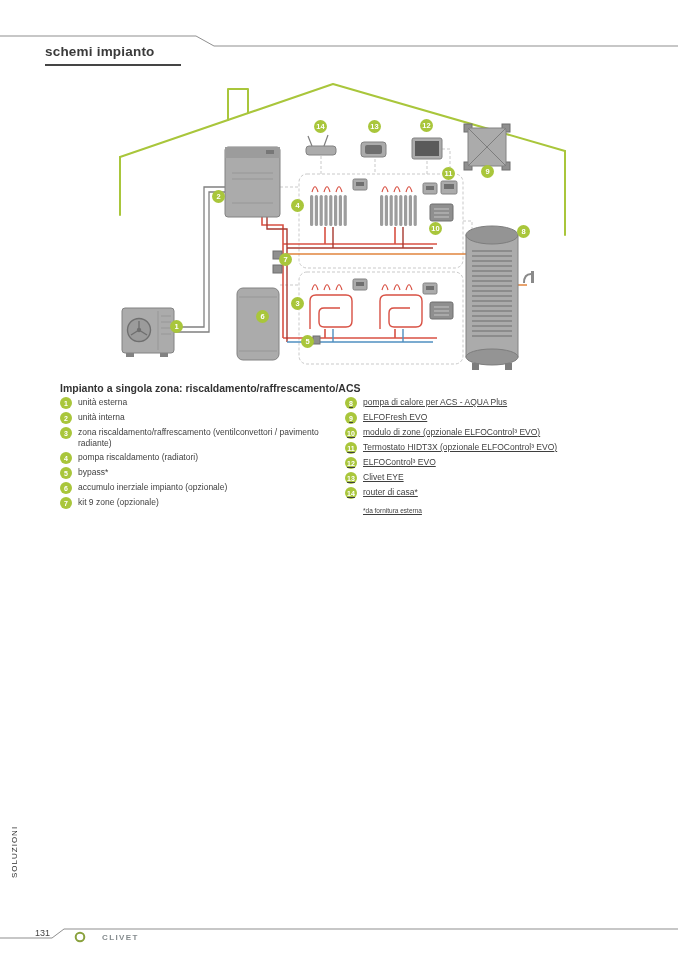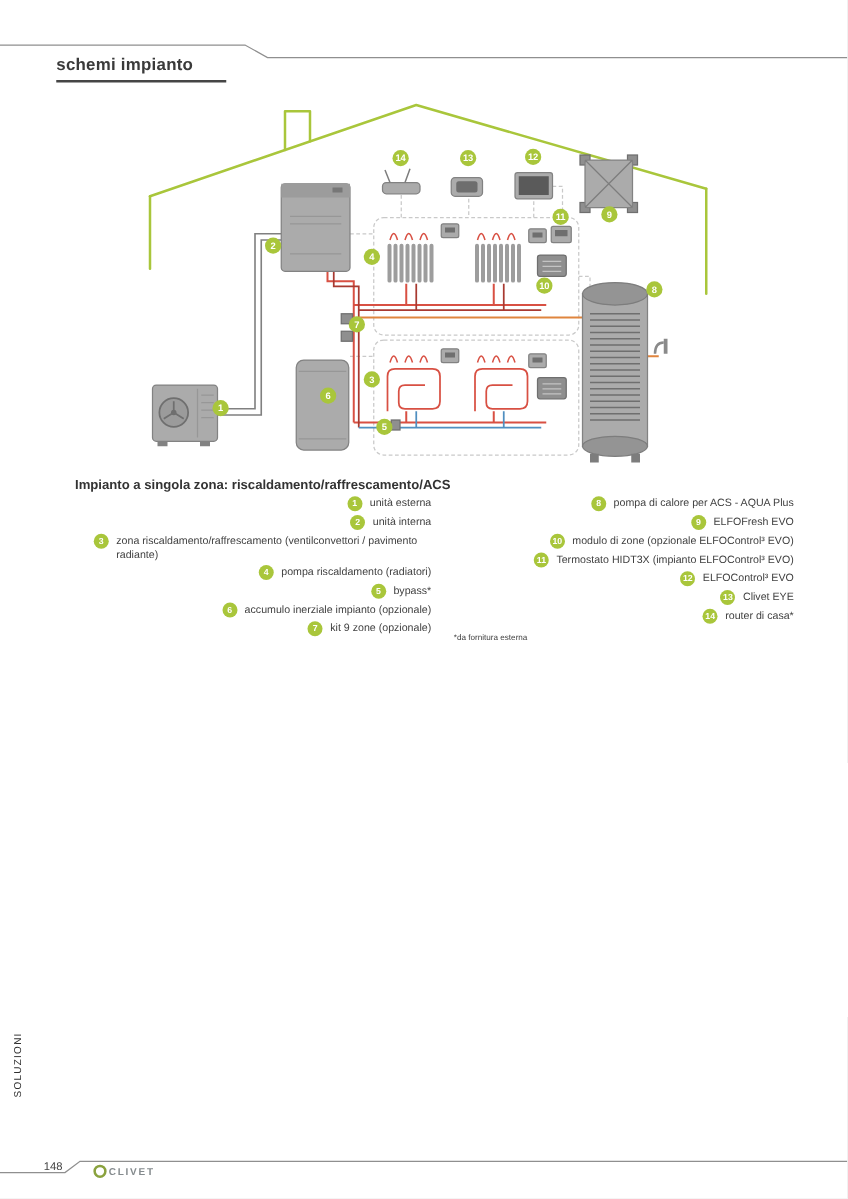--- a/index.html
+++ b/index.html
@@ -30,37 +30,37 @@
 
   .dbadge{position:absolute;width:13px;height:13px;border-radius:50%;
           background:var(--accent-green,#a9c63b);color:#fff;font-size:7.5px;font-weight:bold;
           display:flex;align-items:center;justify-content:center;z-index:3;line-height:1;}
 
   
   .legend{position:absolute;left:60px;top:382px;width:580px;}
   .legend-title{font-size:10.5px;font-weight:bold;color:#333;margin-bottom:3px;}
   .legend-cols{display:flex;}
   .col-left{width:285px;}
-  .col-right{width:290px;}
-  .legend-row{display:flex;gap:6px;margin-bottom:3px;align-items:flex-start;min-height:12px;justify-content:flex-end;}
+  .col-right{width:290px;text-decoration:underline;}
+  .legend-row{display:flex;gap:6px;margin-bottom:3px;align-items:flex-start;min-height:12px;}
   .lbadge{flex:0 0 12px;width:12px;height:12px;border-radius:50%;
           background:var(--accent-green,#a9c63b);color:#fff;font-size:7px;font-weight:bold;
           display:flex;align-items:center;justify-content:center;line-height:1;}
   .ltext{font-size:8.5px;line-height:1.3;color:#3f3f3f;max-width:252px;}
   .col-right .ltext{max-width:260px;}
   .legend-footnote{font-size:6.5px;color:#3f3f3f;margin-top:8px;margin-left:18px;}
 
   
   .vertical-label{position:absolute;left:10px;top:878px;transform:rotate(-90deg);transform-origin:0 0;
                   font-size:8px;letter-spacing:1px;color:#2f2f2f;white-space:nowrap;}
 
   
   .bottom-rule{position:absolute;left:0;top:912px;}
   .page-number{position:absolute;left:35px;top:928px;font-size:9px;color:#444;}
-  .brand{position:absolute;left:74px;top:931px;display:flex;align-items:center;gap:1px;}
+  .brand{position:absolute;left:74px;top:931px;display:flex;align-items:center;gap:16px;}
   .brand-name{font-size:8px;font-weight:bold;color:#858b8e;letter-spacing:1.4px;}
 </style>
 </head>
 <body>
 
 <div class="page">
 
   <svg class="top-rule" width="678" height="20">
     <polyline points="0,6 196,6 214,16 678,16" fill="none" stroke="#8f8f8f" stroke-width="1"></polyline>
   </svg>
@@ -282,21 +282,21 @@
         <div class="legend-row">
           <span class="lbadge">9</span>
           <span class="ltext">ELFOFresh EVO</span>
         </div>
         <div class="legend-row">
           <span class="lbadge">10</span>
           <span class="ltext">modulo di zone (opzionale ELFOControl³ EVO)</span>
         </div>
         <div class="legend-row">
           <span class="lbadge">11</span>
-          <span class="ltext">Termostato HIDT3X (impianto ELFOControl³ EVO)</span>
+          <span class="ltext">Termostato HIDT3X (opzionale ELFOControl³ EVO)</span>
         </div>
         <div class="legend-row">
           <span class="lbadge">12</span>
           <span class="ltext">ELFOControl³ EVO</span>
         </div>
         <div class="legend-row">
           <span class="lbadge">13</span>
           <span class="ltext">Clivet EYE</span>
         </div>
         <div class="legend-row">
@@ -306,21 +306,21 @@
         <div class="legend-footnote">*da fornitura esterna</div>
       </div>
     </div>
   </div>
 
   <div class="vertical-label">SOLUZIONI</div>
 
   <svg class="bottom-rule" width="678" height="30">
     <polyline points="0,26 52,26 64,17 678,17" fill="none" stroke="#8f8f8f" stroke-width="1"></polyline>
   </svg>
-  <div class="page-number">148</div>
+  <div class="page-number">131</div>
   <div class="brand">
     <svg width="12" height="12">
       <circle cx="6" cy="6" r="4.3" fill="none" stroke="#8aa23e" stroke-width="2"></circle>
     </svg>
     <span class="brand-name">CLIVET</span>
   </div>
 
 </div>
 
 </body></html>

